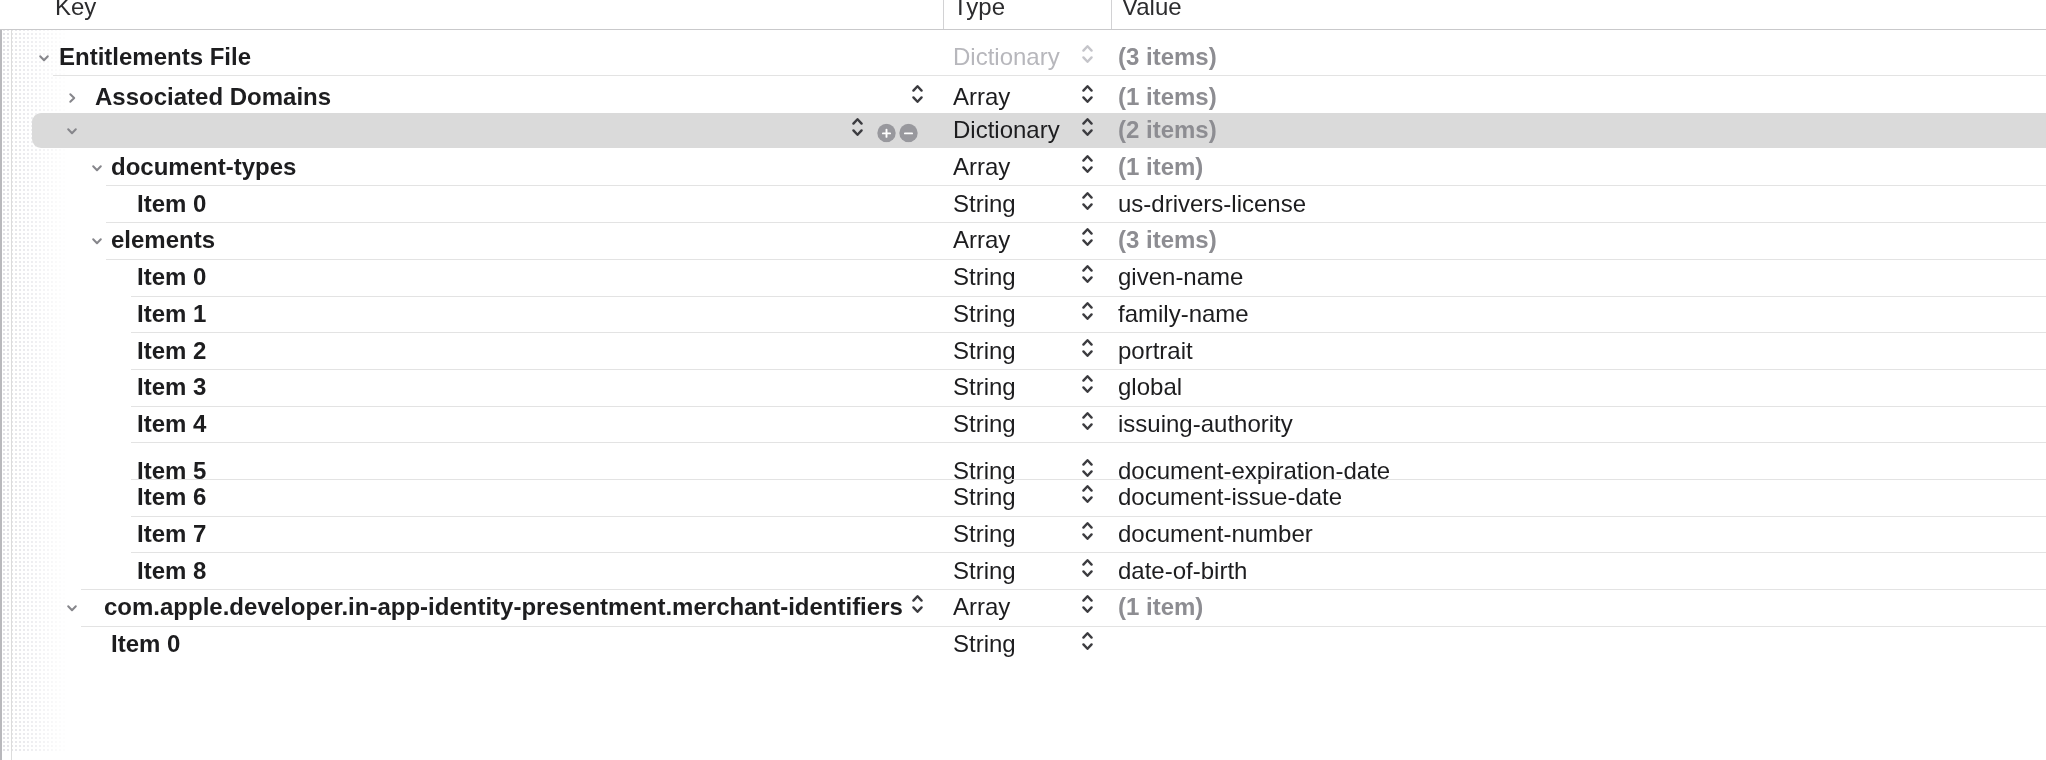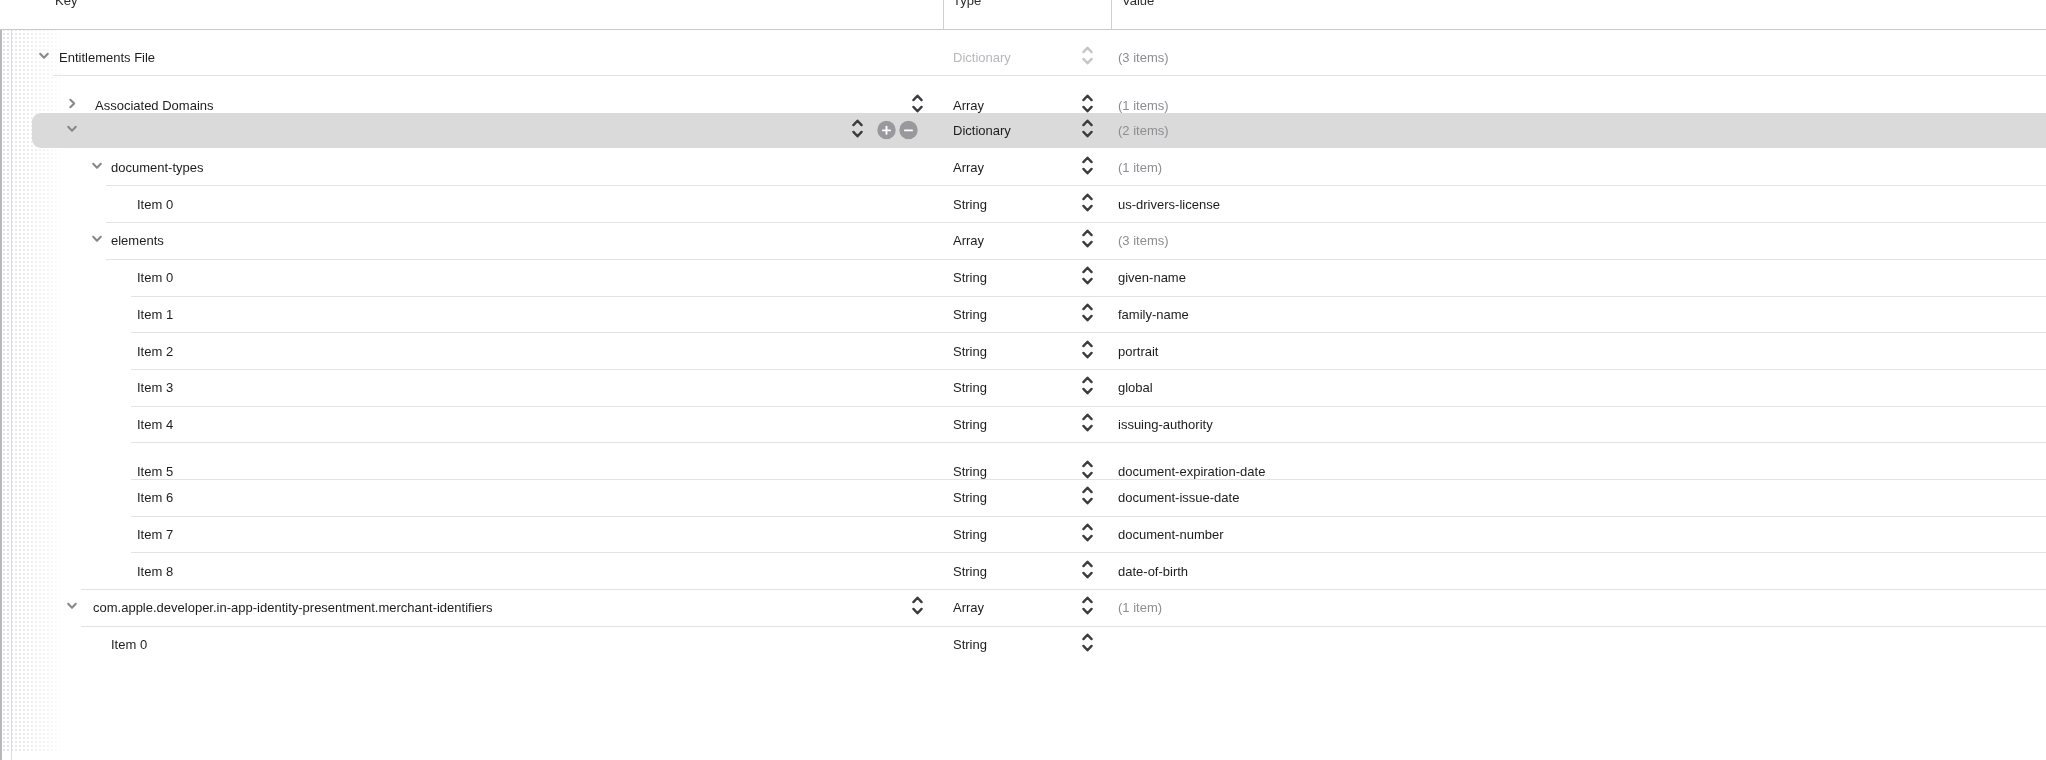--- a/index.html
+++ b/index.html
@@ -1,19 +1,19 @@
 <!DOCTYPE html>
 <html><head>
 <meta charset="utf-8">
 <style>
   html,body{margin:0;padding:0;background:#ffffff;}
   .screen{
     position:relative;width:2046px;height:760px;background:#ffffff;
     font-family:"Liberation Sans","DejaVu Sans",sans-serif;
-    font-size:13px;color:#1d1d1f;overflow:hidden;
+    font-size:24px;color:#1d1d1f;overflow:hidden;
   }
   
   .edge-line{position:absolute;left:0;top:0;bottom:0;width:2px;background:#b8b8bc;}
   .gutter-line{position:absolute;left:11px;top:0;bottom:0;width:1px;background:#dcdcdc;}
   .dots-strip{
     position:absolute;left:2px;top:0;bottom:8px;width:70px;pointer-events:none;
     background-image:radial-gradient(#e4e4e8 1px, transparent 1.3px);
     background-size:4px 4px;
     -webkit-mask-image:linear-gradient(to right,#000 10%,transparent 95%);
     mask-image:linear-gradient(to right,#000 10%,transparent 95%);
@@ -26,24 +26,24 @@
   .hl-value{left:1122px;}
   .vsep{position:absolute;top:0;height:29px;width:1px;background:#d2d2d4;}
   .vsep-type{left:943px;}
   .vsep-value{left:1111px;}
   .header-border{position:absolute;left:0;top:29px;width:100%;height:1px;background:#c9c9cb;}
   
   .rows{position:absolute;left:0;top:0;width:100%;height:100%;}
   .row{position:absolute;left:0;width:100%;height:36.7px;}
   .sel-bg{position:absolute;left:32px;right:-12px;top:0.5px;bottom:0.5px;background:#dadada;border-radius:9px;}
   .cell{position:absolute;top:50%;transform:translateY(-50%);white-space:nowrap;}
-  .key-text{color:#1d1d1f;}
+  .key-text{color:#1d1d1f;font-weight:bold;}
   .type-text{left:953px;color:#1d1d1f;}
   .value-text{left:1118px;color:#1d1d1f;}
-  .muted{color:#8d8d92;}
+  .muted{color:#8d8d92;font-weight:bold;}
   .type-muted{color:#b7b7bc;}
   .disc{position:absolute;top:50%;transform:translateY(-50%);}
   .stepper{position:absolute;top:50%;transform:translateY(-50%);}
   .pm-btn{position:absolute;top:50%;transform:translateY(-50%);width:19px;height:19px;}
   .sep{position:absolute;right:0;height:1px;background:#e3e3e3;}
 </style>
 </head>
 <body>
 
 <div class="screen">
@@ -67,21 +67,21 @@
           </svg></span>
         <span class="cell key-text" style="left:59px">Entitlements File</span>
         <span class="cell type-text type-muted">Dictionary</span>
         <span class="stepper" style="left:1080px"><svg width="15" height="26" viewBox="0 0 15 26">
             <path d="M3.4 9.6 L7.5 5.2 L11.6 9.6" fill="none" stroke="#c5c5ca" stroke-width="2.4" stroke-linecap="round" stroke-linejoin="round"></path>
             <path d="M3.4 16.4 L7.5 20.8 L11.6 16.4" fill="none" stroke="#c5c5ca" stroke-width="2.4" stroke-linecap="round" stroke-linejoin="round"></path>
           </svg></span>
         <span class="cell value-text muted">(3 items)</span>
       </div>
       <div class="sep" style="top:75.30000000000001px;left:53px"></div>
-      <div class="row" style="top:87px">
+      <div class="row" style="top:79px">
         <span class="disc" style="left:65px"><svg width="14" height="14" viewBox="0 0 14 14">
             <path d="M5.3 3.2 L9.2 7 L5.3 10.8" fill="none" stroke="#86868b" stroke-width="2" stroke-linecap="round" stroke-linejoin="round"></path>
           </svg></span>
         <span class="cell key-text" style="left:95px">Associated Domains</span>
         <span class="stepper" style="left:910px"><svg width="15" height="26" viewBox="0 0 15 26">
             <path d="M3.4 9.6 L7.5 5.2 L11.6 9.6" fill="none" stroke="#3c3c40" stroke-width="2.4" stroke-linecap="round" stroke-linejoin="round"></path>
             <path d="M3.4 16.4 L7.5 20.8 L11.6 16.4" fill="none" stroke="#3c3c40" stroke-width="2.4" stroke-linecap="round" stroke-linejoin="round"></path>
           </svg></span>
         <span class="cell type-text">Array</span>
         <span class="stepper" style="left:1080px"><svg width="15" height="26" viewBox="0 0 15 26">
@@ -238,21 +238,21 @@
             <path d="M3.4 9.6 L7.5 5.2 L11.6 9.6" fill="none" stroke="#3c3c40" stroke-width="2.4" stroke-linecap="round" stroke-linejoin="round"></path>
             <path d="M3.4 16.4 L7.5 20.8 L11.6 16.4" fill="none" stroke="#3c3c40" stroke-width="2.4" stroke-linecap="round" stroke-linejoin="round"></path>
           </svg></span>
         <span class="cell value-text">date-of-birth</span>
       </div>
       <div class="sep" style="top:589.1000000000001px;left:81px"></div>
       <div class="row" style="top:589.1px">
         <span class="disc" style="left:65px"><svg width="14" height="14" viewBox="0 0 14 14">
             <path d="M3.2 5.3 L7 9.2 L10.8 5.3" fill="none" stroke="#86868b" stroke-width="2" stroke-linecap="round" stroke-linejoin="round"></path>
           </svg></span>
-        <span class="cell key-text" style="left:93px">com.apple.developer.in-app-identity-presentment.merchant-identifiers</span>
+        <span class="cell key-text" style="left:104px">com.apple.developer.in-app-identity-presentment.merchant-identifiers</span>
         <span class="stepper" style="left:910px"><svg width="15" height="26" viewBox="0 0 15 26">
             <path d="M3.4 9.6 L7.5 5.2 L11.6 9.6" fill="none" stroke="#3c3c40" stroke-width="2.4" stroke-linecap="round" stroke-linejoin="round"></path>
             <path d="M3.4 16.4 L7.5 20.8 L11.6 16.4" fill="none" stroke="#3c3c40" stroke-width="2.4" stroke-linecap="round" stroke-linejoin="round"></path>
           </svg></span>
         <span class="cell type-text">Array</span>
         <span class="stepper" style="left:1080px"><svg width="15" height="26" viewBox="0 0 15 26">
             <path d="M3.4 9.6 L7.5 5.2 L11.6 9.6" fill="none" stroke="#3c3c40" stroke-width="2.4" stroke-linecap="round" stroke-linejoin="round"></path>
             <path d="M3.4 16.4 L7.5 20.8 L11.6 16.4" fill="none" stroke="#3c3c40" stroke-width="2.4" stroke-linecap="round" stroke-linejoin="round"></path>
           </svg></span>
         <span class="cell value-text muted">(1 item)</span>

